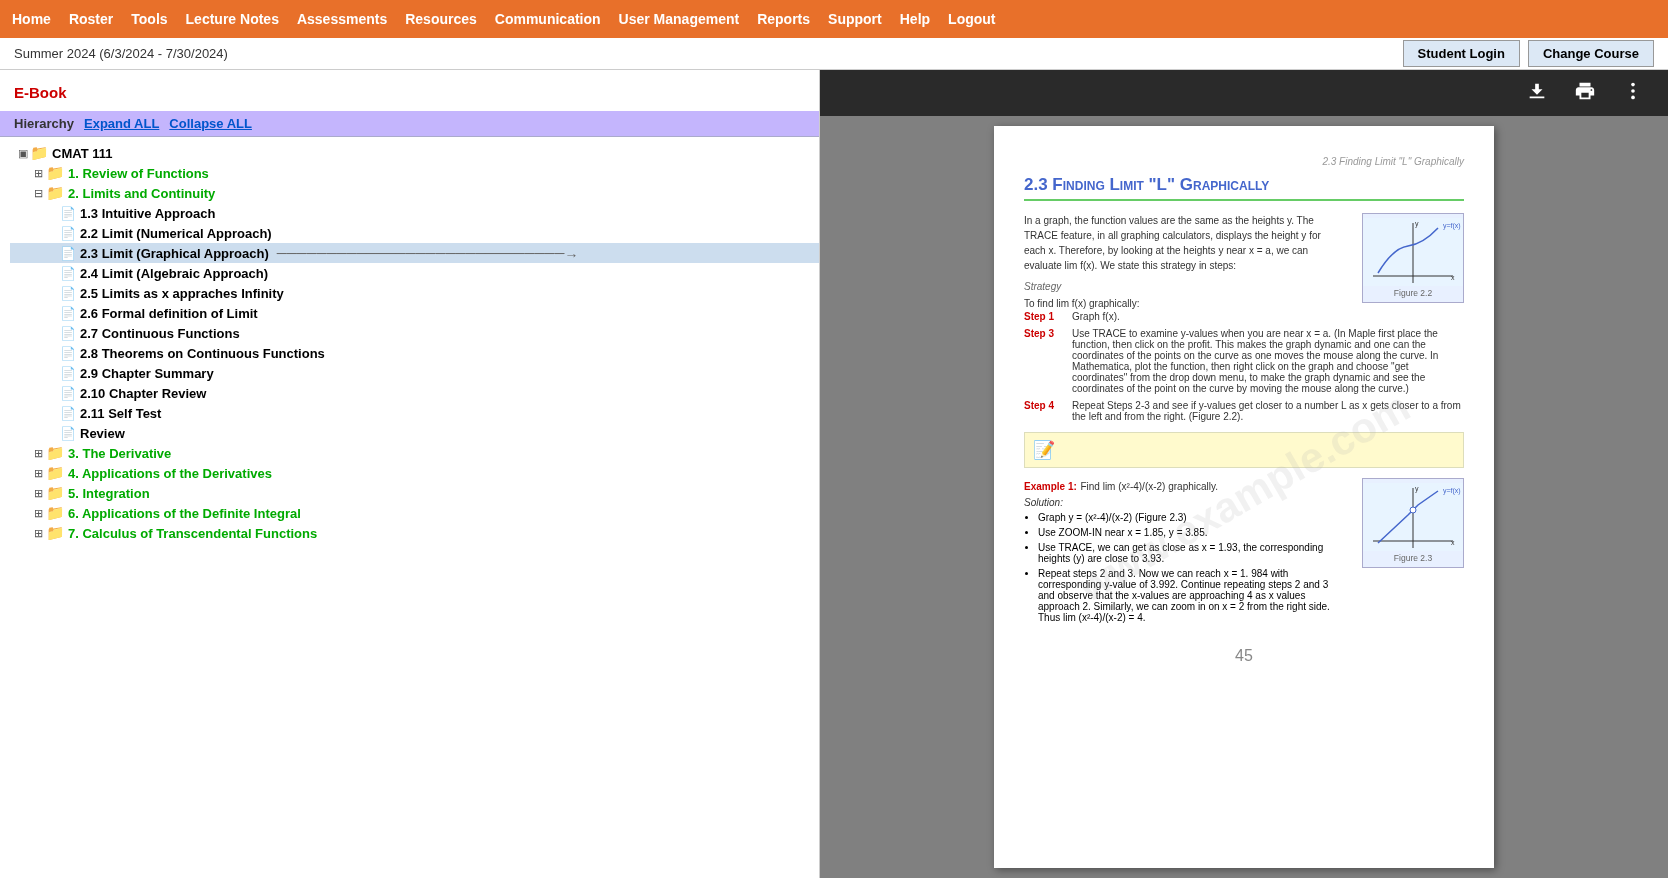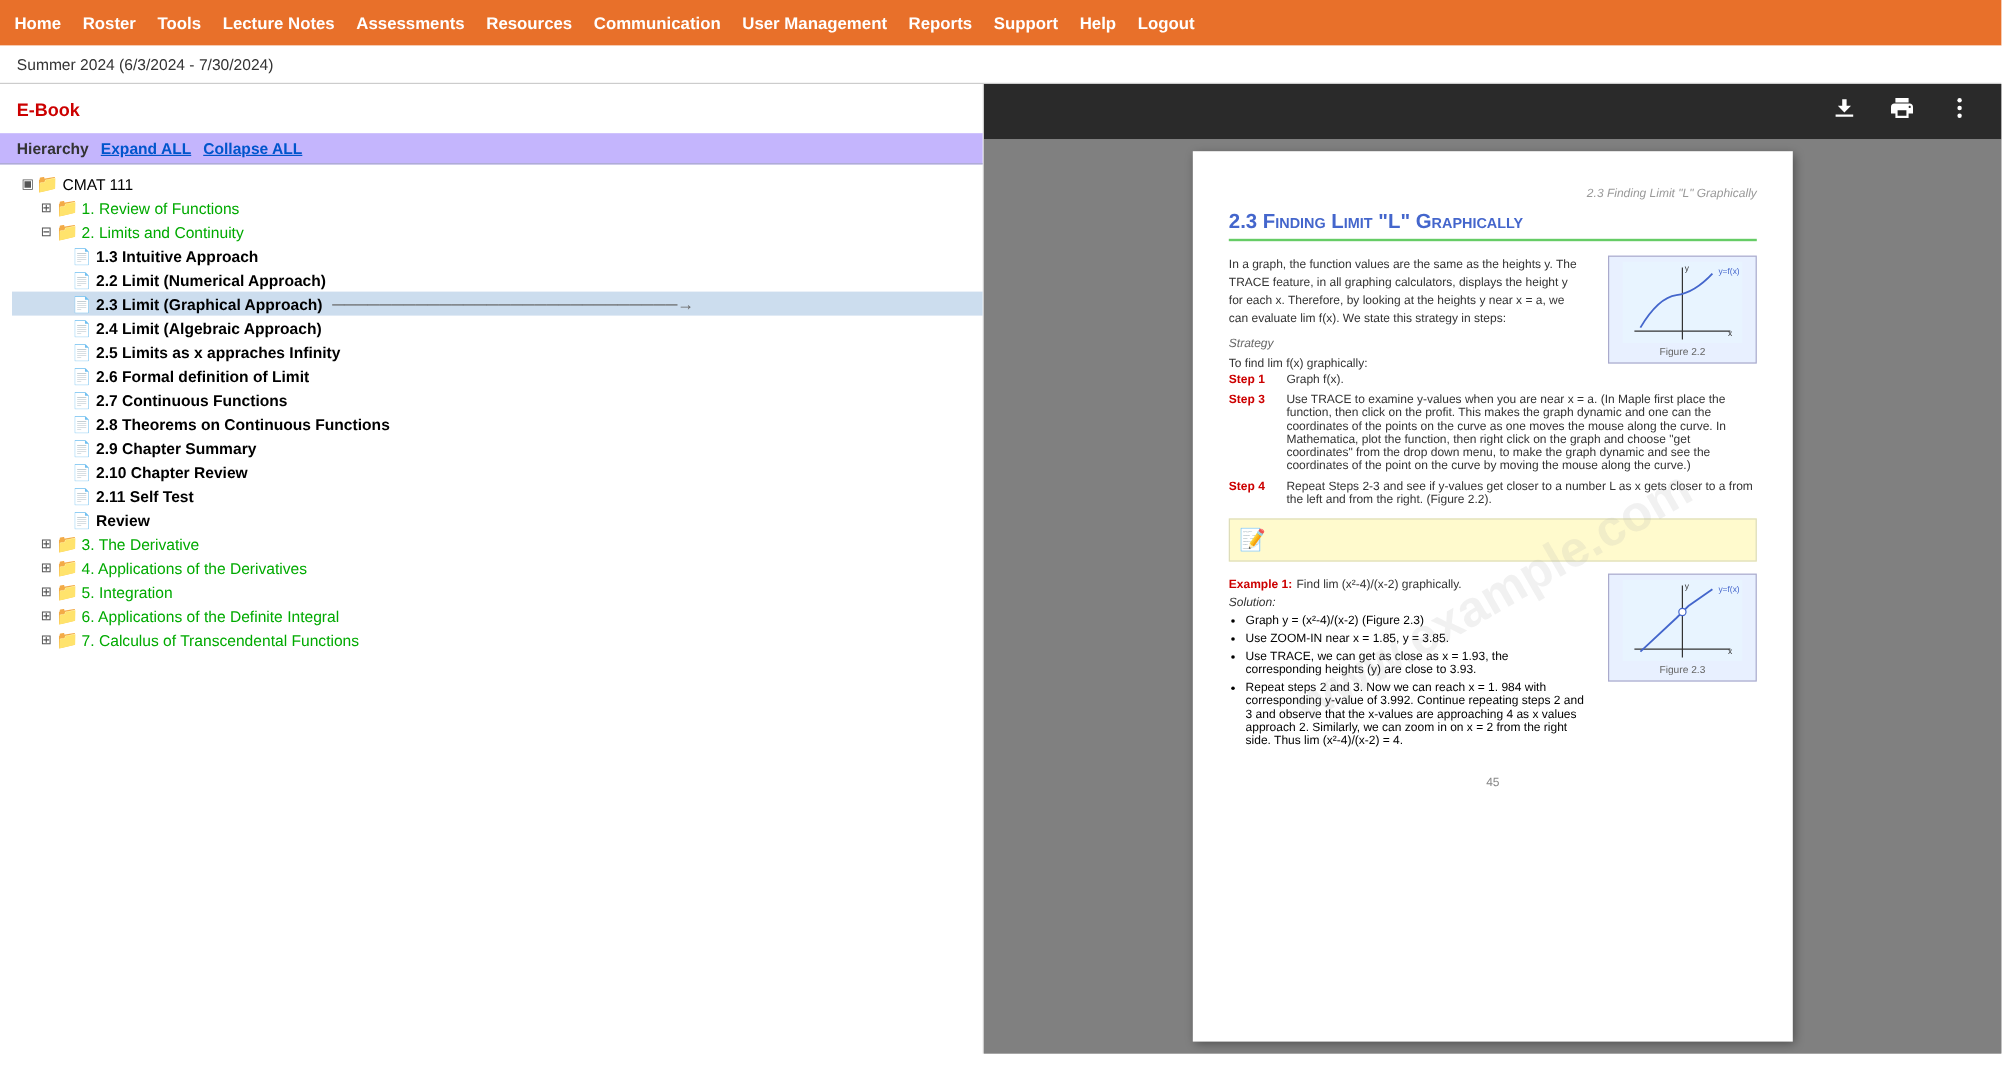--- a/index.html
+++ b/index.html
@@ -112,21 +112,21 @@
       display: inline-flex;
       align-items: center;
       justify-content: center;
     }
     .folder-icon { color: #f0a020; font-size: 15px; }
     .doc-icon { color: #4466aa; font-size: 13px; }
     .expand-icon { font-size: 11px; color: #555; margin-right: 2px; cursor: pointer; width: 12px; }
 
     .tree-label {
       color: #000;
-      font-weight: normal;
+      font-weight: bold;
       font-size: 13px;
     }
     .tree-label.chapter { color: #0a0; }
     .tree-label.subsection { color: #000; font-weight: bold; }
     .tree-label.active-item { color: #000; font-weight: bold; }
 
     
     .arrow-indicator {
       color: #666;
       margin-left: 8px;
@@ -221,29 +221,28 @@
     .note-icon { font-size: 18px; }
 
     .doc-example {
       margin: 10px 0;
     }
     .example-label { color: #cc0000; font-weight: bold; font-size: 10px; }
     .example-text { font-size: 10px; color: #333; margin: 4px 0; }
 
     .doc-figure {
       float: right;
-      width: 124px;
+      width: 102px;
       height: 90px;
       background: #e8f0ff;
       border: 1px solid #aac;
       margin-left: 10px;
       margin-bottom: 8px;
       display: flex;
       flex-direction: column;
-      align-items: center;
       justify-content: center;
       font-size: 9px;
       color: #666;
       position: relative;
     }
     .doc-figure svg { width: 100px; height: 68px; }
     .fig-caption { font-size: 8.5px; color: #666; text-align: center; margin-top: 2px; }
 
     
     .watermark {
@@ -254,21 +253,21 @@
       font-size: 42px;
       color: rgba(180,180,180,0.18);
       font-weight: bold;
       pointer-events: none;
       white-space: nowrap;
       z-index: 10;
     }
 
     .doc-page-num {
       text-align: center;
-      font-size: 10px;
+      font-size: 16px;
       color: #888;
       margin-top: 20px;
     }
 
     
     ::-webkit-scrollbar { width: 10px; }
     ::-webkit-scrollbar-track { background: #f0f0f0; }
     ::-webkit-scrollbar-thumb { background: #aaa; border-radius: 4px; }
   </style>
 </head>
@@ -284,20 +283,24 @@
     <a>Communication</a>
     <a>User Management</a>
     <a>Reports</a>
     <a>Support</a>
     <a>Help</a>
     <a>Logout</a>
   </nav>
 
 <div id="sub-header">
   <span class="date-text">Summer 2024 (6/3/2024 - 7/30/2024)</span>
+  <div class="btns">
+    <button>Student Login</button>
+    <button>Change Course</button>
+  </div>
 </div>
 
 <div id="main-layout">
 
   <div id="left-panel">
 
     <div class="ebook-title">E-Book</div>
 
     <div class="hierarchy-bar">
       <span>Hierarchy</span>

